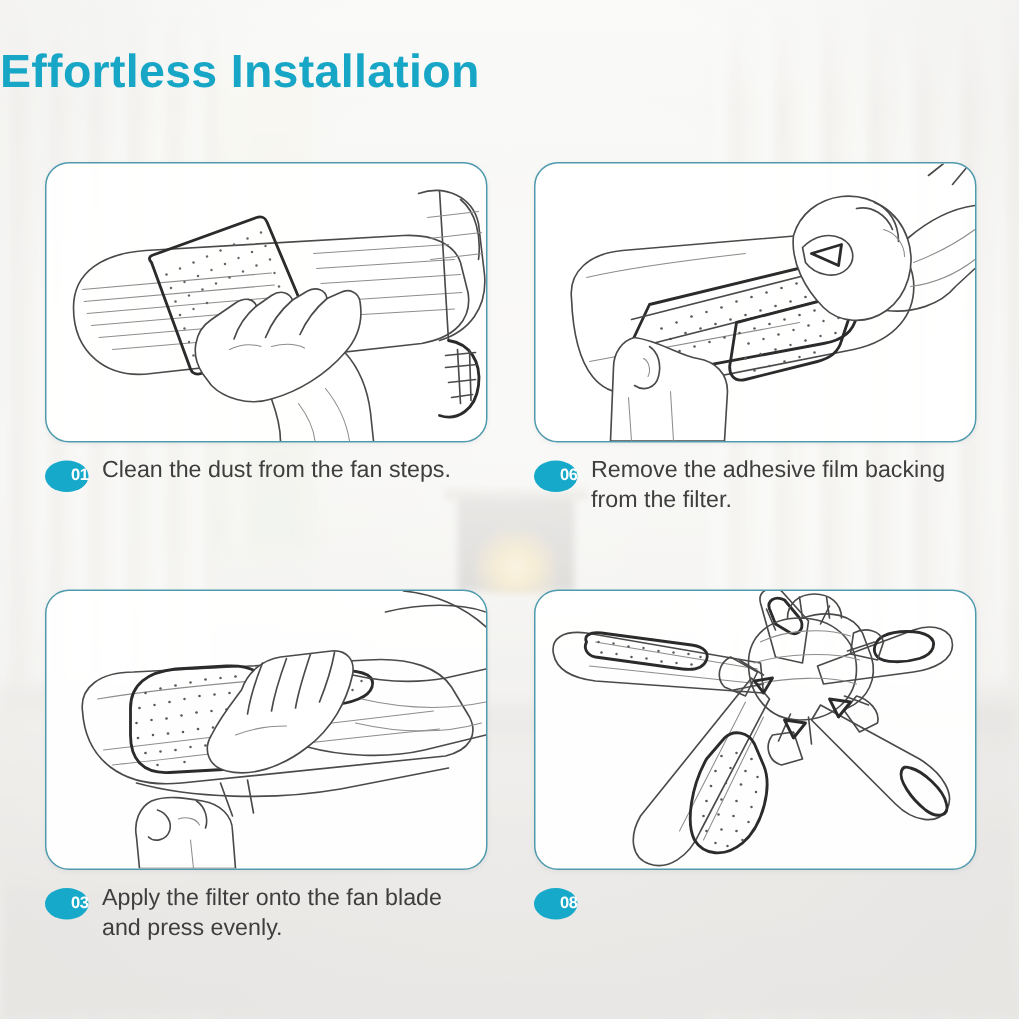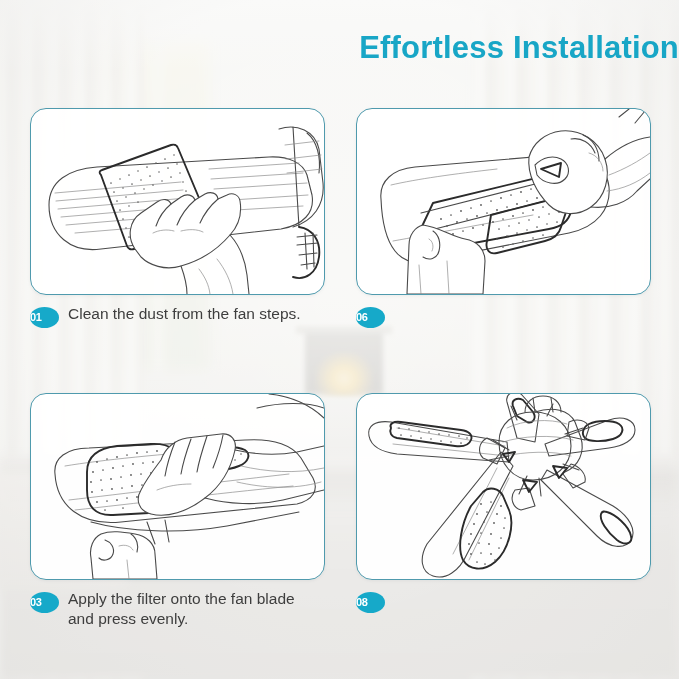--- a/index.html
+++ b/index.html
@@ -84,21 +84,21 @@
     background:radial-gradient(ellipse at 50% 45%,
       rgba(255,255,255,.35) 0%,rgba(255,255,255,0) 60%,rgba(206,204,201,.35) 100%);
   }
   .white-wash{
     position:absolute;inset:0;background:rgba(250,250,249,.42);
   }
 
   
   #title{
     position:absolute;left:0;right:0;top:30px;
-    text-align:right;
+    text-align:left;
     font-size:31px;
     font-weight:bold;
     letter-spacing:.2px;
     color:#18a6c6;
   }
 
   
   #grid{
     position:absolute;left:30px;top:108px;
     width:619px;height:540px;
@@ -124,21 +124,21 @@
   .caption{
     position:absolute;left:0;top:196px;width:300px;
     display:flex;align-items:flex-start;gap:9px;
   }
   .badge{
     flex:0 0 auto;
     width:29px;height:21px;border-radius:50%;
     background:#16a9c9;
     color:#ffffff;
     font-size:11px;font-weight:bold;
-    line-height:21px;text-align:left;
+    line-height:21px;text-align:right;
     letter-spacing:-.3px;
     margin-top:3px;
   }
   .caption-text{
     font-size:15.5px;
     line-height:20px;
     color:#3e3e3e;
     max-width:255px;
   }
 
@@ -398,20 +398,21 @@
         <path class="ln" d="M248 50 C262 38 278 30 293 28"></path>
         <path class="ln-thin" d="M252 66 C268 60 282 52 293 44"></path>
         <path class="ln-thin" d="M250 82 C266 80 280 74 293 64"></path>
 
         <path class="ln" d="M262 8 L272 0"></path>
         <path class="ln" d="M278 14 L288 2"></path>
       </svg>
     </div>
     <div class="caption">
       <div class="badge">06</div>
+      <div class="caption-text">Remove the adhesive film backing from the filter.</div>
     </div>
   </div>
 
   <div class="step">
     <div class="card">
       <svg viewBox="0 0 293 185" preserveAspectRatio="none">
 
         <path class="ln" d="M24 80 C22 64 36 54 58 54 L214 46 C244 44 262 52 270 64
                             L282 84 C288 96 282 106 266 110 L90 128
                             C50 132 26 112 24 80 Z"></path>

